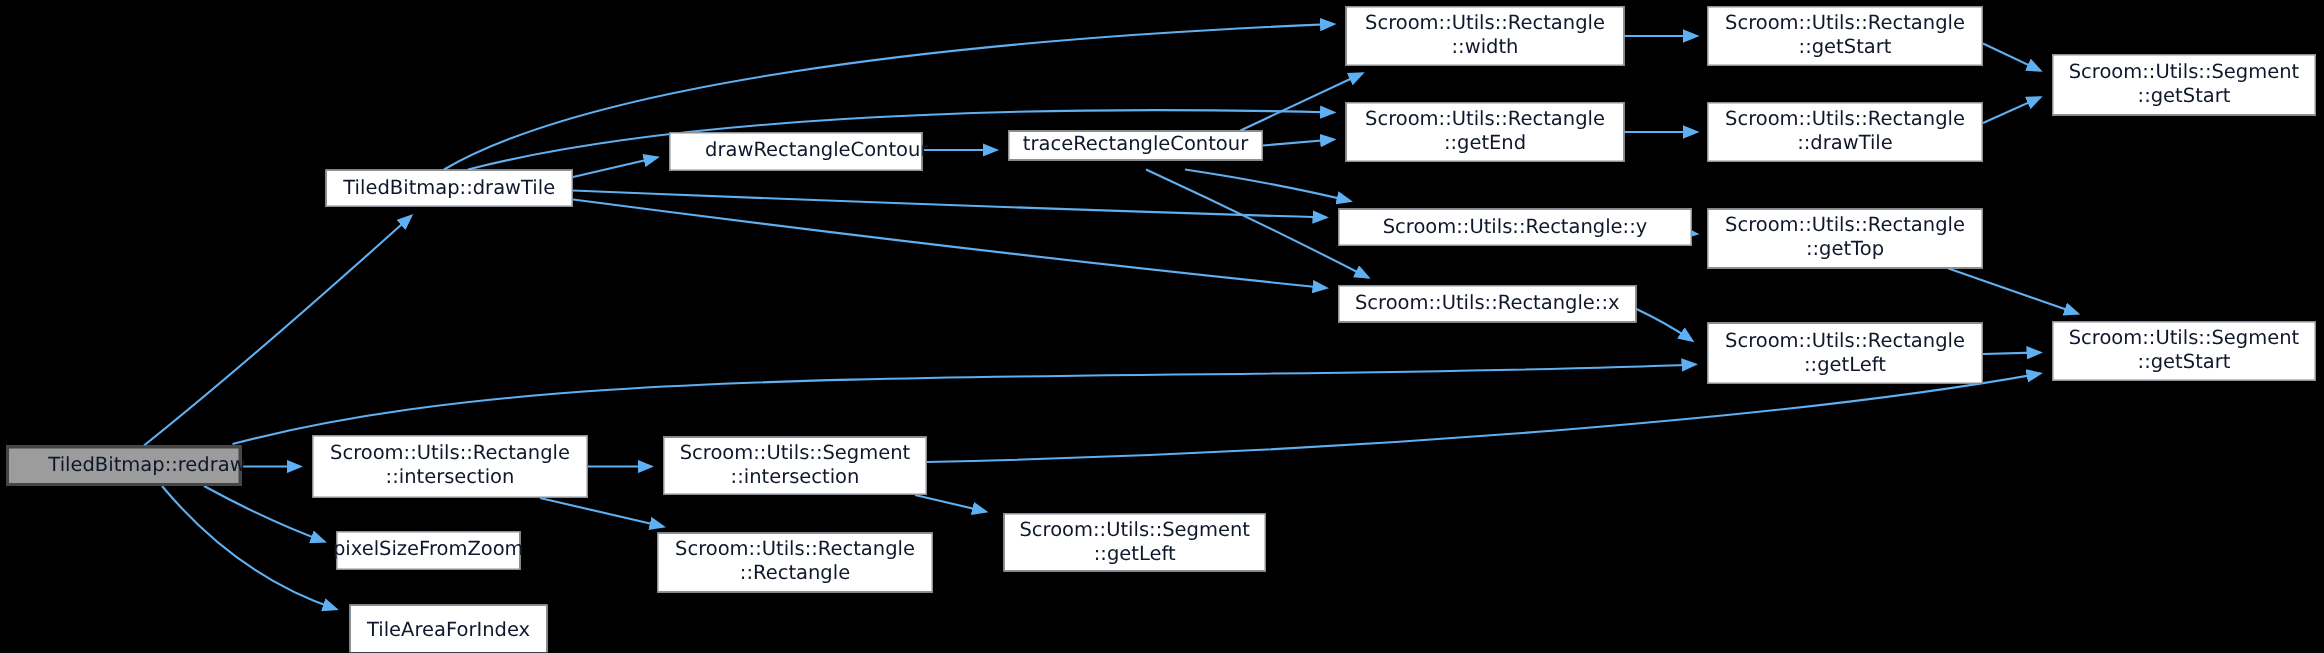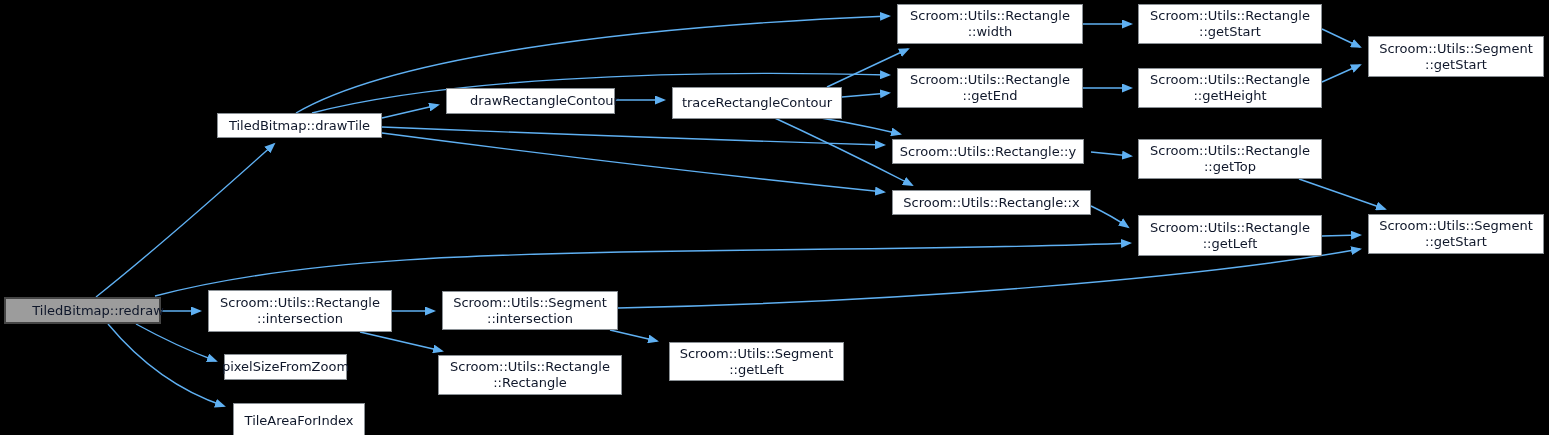--- a/index.html
+++ b/index.html
@@ -72,48 +72,48 @@
         <span>drawRectangleContour</span>
       </div>
       <div class="node" style="left: 442px; top: 291px; width: 176px; height: 39px;">
         <span>Scroom::Utils::Segment</span>
         <span>::intersection</span>
       </div>
       <div class="node" style="left: 438px; top: 355px; width: 184px; height: 40px;">
         <span>Scroom::Utils::Rectangle</span>
         <span>::Rectangle</span>
       </div>
-      <div class="node" style="left: 672px; top: 87px; width: 170px; height: 32px;">
+      <div class="node" style="left: 672px; top: 87px; width: 170px; height: 20px;">
         <span>traceRectangleContour</span>
       </div>
       <div class="node" style="left: 669px; top: 342px; width: 175px; height: 39px;">
         <span>Scroom::Utils::Segment</span>
         <span>::getLeft</span>
       </div>
       <div class="node" style="left: 897px; top: 4px; width: 186px; height: 40px;">
         <span>Scroom::Utils::Rectangle</span>
         <span>::width</span>
       </div>
       <div class="node" style="left: 897px; top: 68px; width: 186px; height: 40px;">
         <span>Scroom::Utils::Rectangle</span>
         <span>::getEnd</span>
       </div>
-      <div class="node" style="left: 892px; top: 139px; width: 192px; height: 25px;">
+      <div class="node" style="left: 892px; top: 139px; width: 236px; height: 25px;">
         <span>Scroom::Utils::Rectangle::y</span>
       </div>
       <div class="node" style="left: 892px; top: 190px; width: 199px; height: 25px; text-align: right;">
         <span>Scroom::Utils::Rectangle::x</span>
       </div>
       <div class="node" style="left: 1138px; top: 4px; width: 184px; height: 40px;">
         <span>Scroom::Utils::Rectangle</span>
         <span>::getStart</span>
       </div>
       <div class="node" style="left: 1138px; top: 68px; width: 184px; height: 40px;">
         <span>Scroom::Utils::Rectangle</span>
-        <span>::getHeight</span>
+        <span>::drawTile</span>
       </div>
       <div class="node" style="left: 1138px; top: 139px; width: 184px; height: 40px;">
         <span>Scroom::Utils::Rectangle</span>
         <span>::getTop</span>
       </div>
       <div class="node" style="left: 1138px; top: 215px; width: 184px; height: 41px;">
         <span>Scroom::Utils::Rectangle</span>
         <span>::getLeft</span>
       </div>
       <div class="node" style="left: 1368px; top: 36px; width: 176px; height: 41px;">

